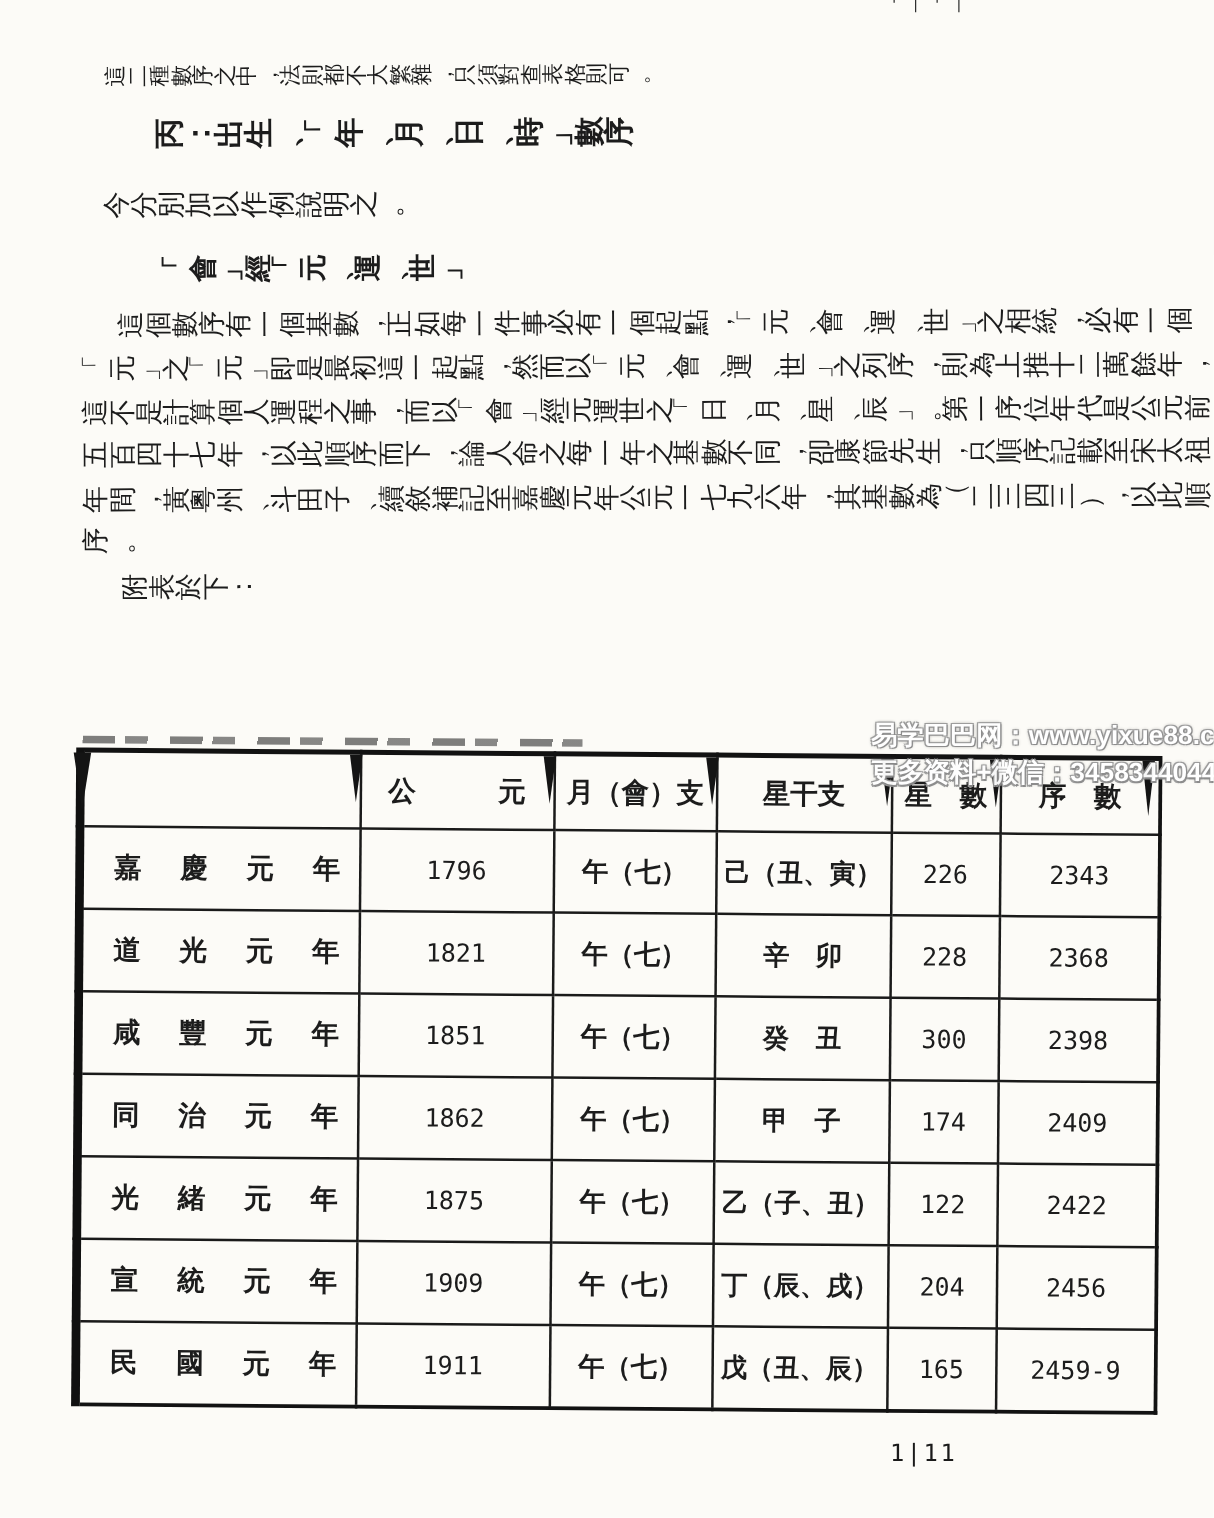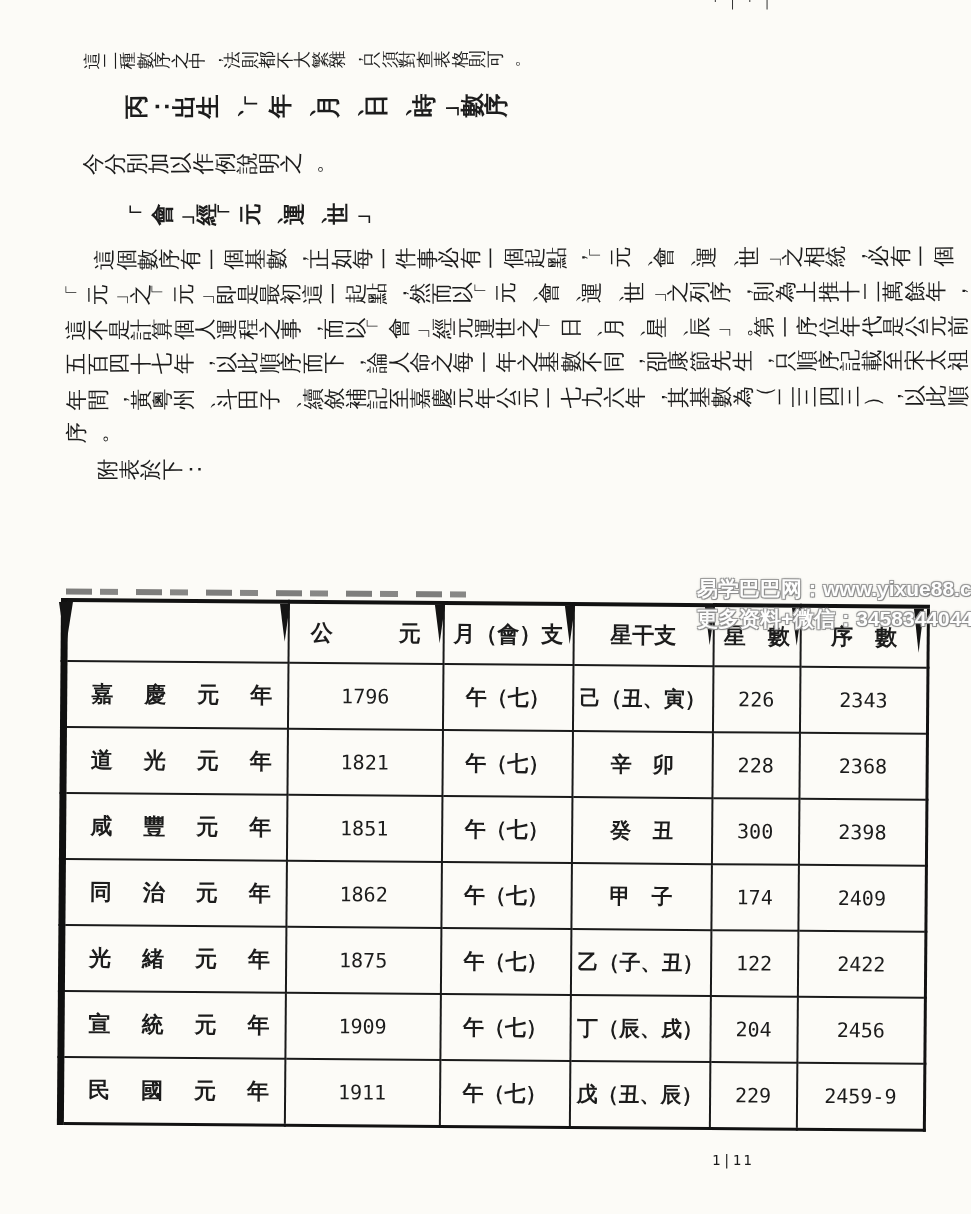--- a/index.html
+++ b/index.html
@@ -22,21 +22,21 @@
   .p3{left:66px;top:319px;font-size:21.5px;}
   .p4{left:66px;top:353px;font-size:21.5px;}
   .p5{left:66px;top:389px;font-size:21.5px;}
   .p6{left:66px;top:422px;font-size:21.5px;}
   .l3{left:97px;top:459px;font-size:21.5px;}
 
   
   .top-mark{position:absolute;left:712px;top:-3px;font-family:"DejaVu Sans Mono",monospace;
             font-size:11px;letter-spacing:2px;color:#222;}
   .bottom-mark{position:absolute;left:712px;top:1152px;font-family:"DejaVu Sans Mono",monospace;
-            font-size:14px;letter-spacing:2px;color:#1a1a1a;}
+            font-size:19px;letter-spacing:2px;color:#1a1a1a;}
 
   
   .smudge{position:absolute;left:66px;top:590px;width:400px;height:6px;opacity:.6;
           background:repeating-linear-gradient(90deg,#2a2a2a 0 26px,transparent 26px 34px,#3a3a3a 34px 52px,transparent 52px 70px);
           transform:rotate(0.4deg);}
 
   
   .tablewrap{position:absolute;left:61px;top:598px;transform:rotate(0.45deg);transform-origin:0 0;}
   table{border-collapse:collapse;table-layout:fixed;width:864px;
         border:3px solid #121212;border-left:7px solid #101010;border-top:4px solid #121212;}
@@ -160,21 +160,21 @@
         <td class="cjk">午（七）</td>
         <td class="cjk">丁（辰、戌）</td>
         <td class="num">204</td>
         <td class="num">2456</td>
       </tr>
       <tr class="drow">
         <td class="era-cell">民國元年</td>
         <td class="num">1911</td>
         <td class="cjk">午（七）</td>
         <td class="cjk">戊（丑、辰）</td>
-        <td class="num">229</td>
+        <td class="num">165</td>
         <td class="num">2459-9</td>
       </tr>
     </tbody>
       </table>
     <div class="wedge w0"></div>
     <div class="wedge w1"></div>
     <div class="wedge w2"></div>
     <div class="wedge w3"></div>
     <div class="wedge w4"></div>
     <div class="wedge w5"></div>

